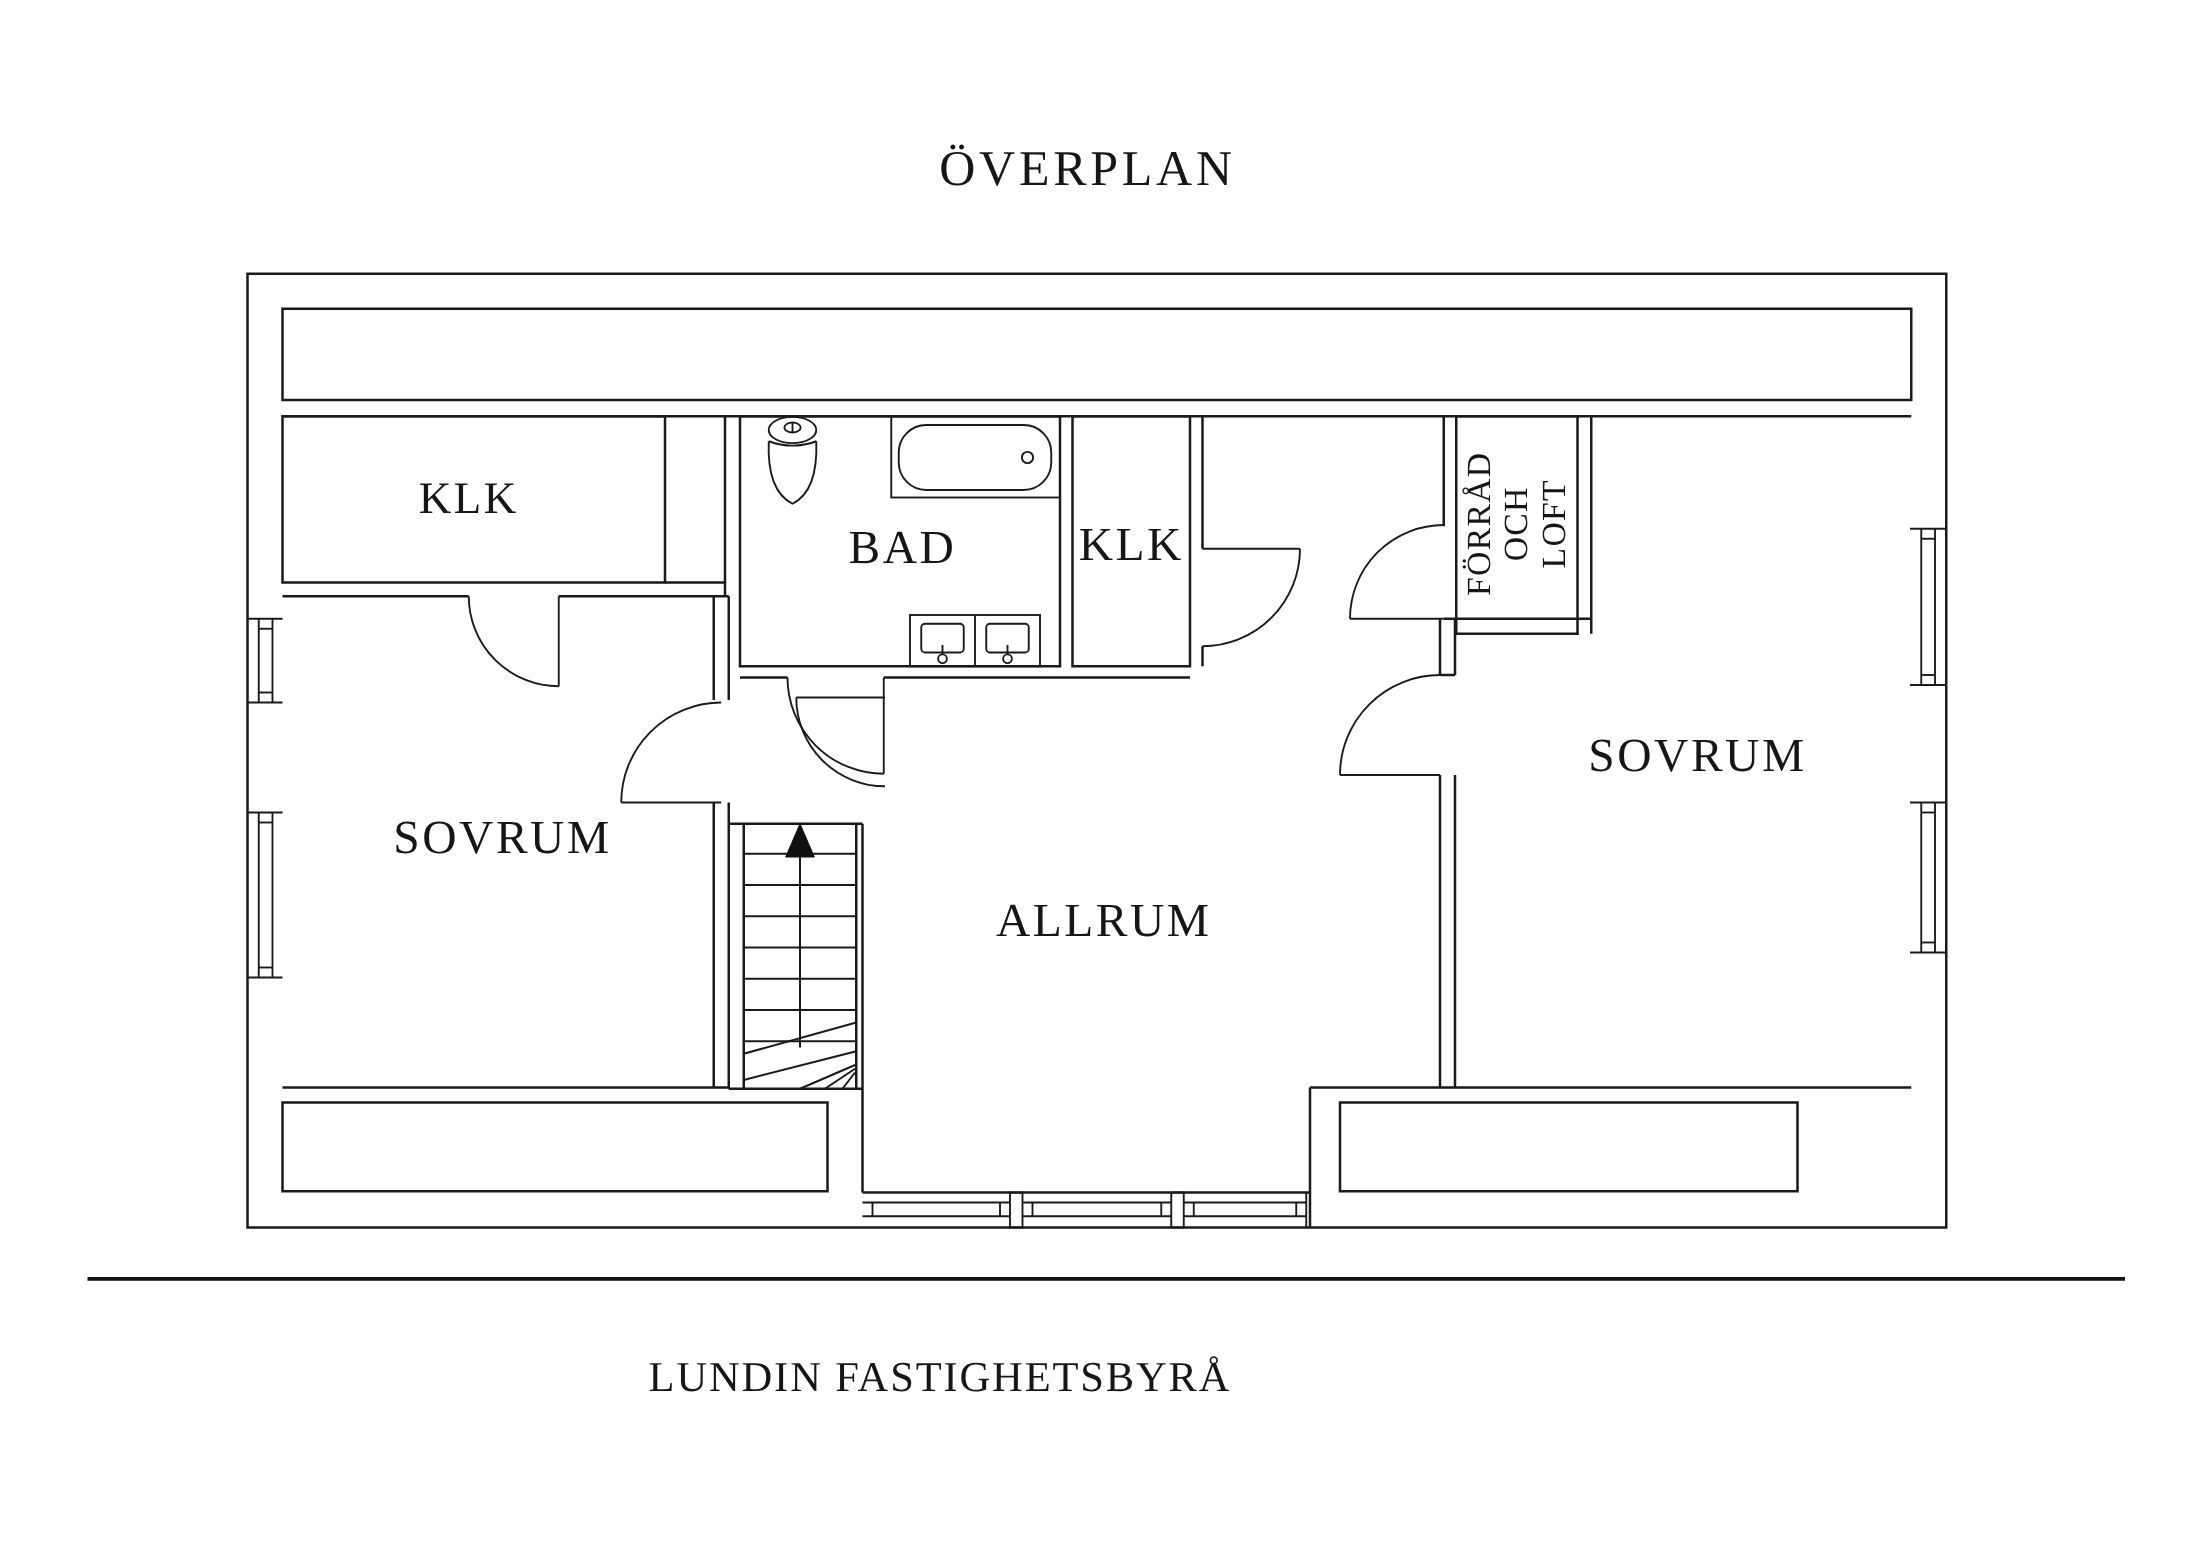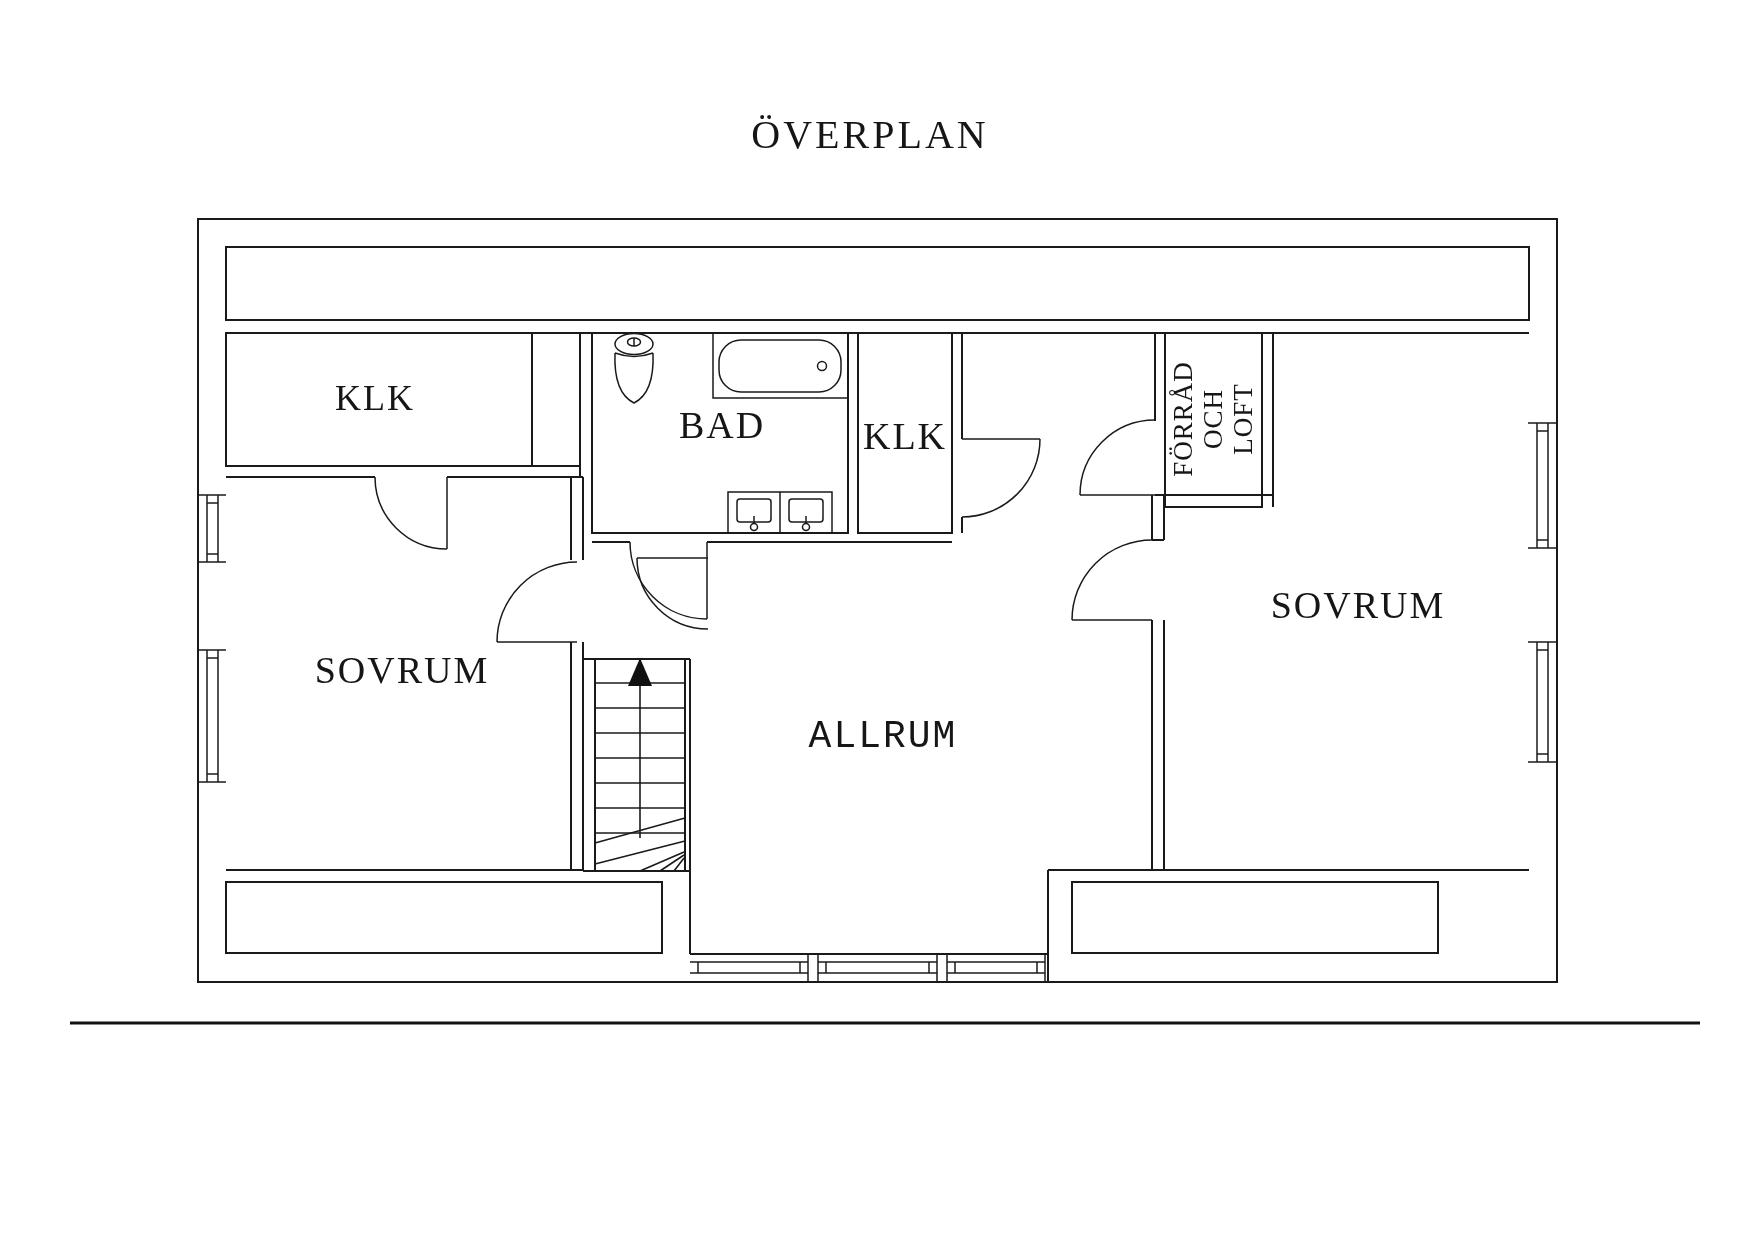--- a/index.html
+++ b/index.html
@@ -247,31 +247,32 @@
       <circle cx="806" cy="527" r="3.5"></circle>
     </g>
 
     <line x1="70" y1="1023" x2="1700" y2="1023" stroke="#111111" stroke-width="3"></line>
   </svg>
 
   <div class="label page-title" style="left:870px; top:135px;">ÖVERPLAN</div>
 
   <div class="label room-label-sm" style="left:375px; top:398px;">KLK</div>
 
-  <div class="label room-label" style="left:722px; top:425px;">BAD</div>
+  <div class="label room-label" style="left:722px; top:438px;">BAD</div>
 
   <div class="label room-label" style="left:905px; top:436px;">KLK</div>
 
   <div class="label rotated-label" style="left:1213px; top:419px;">
     <div>FÖRRÅD</div>
     <div>OCH</div>
     <div>LOFT</div>
   </div>
 
   <div class="label room-label" style="left:402px; top:670px;">SOVRUM</div>
 
-  <div class="label room-label" style="left:883px; top:737px;font-family:Liberation Mono, monospace;">ALLRUM</div>
+  <div class="label room-label" style="left:883px; top:737px;">ALLRUM</div>
 
   <div class="label room-label" style="left:1358px; top:605px;">SOVRUM</div>
 
 
+  <div class="label footer-company" style="left:752px; top:1103px;">LUNDIN FASTIGHETSBYRÅ</div>
 
 </div>
 
 </body></html>

